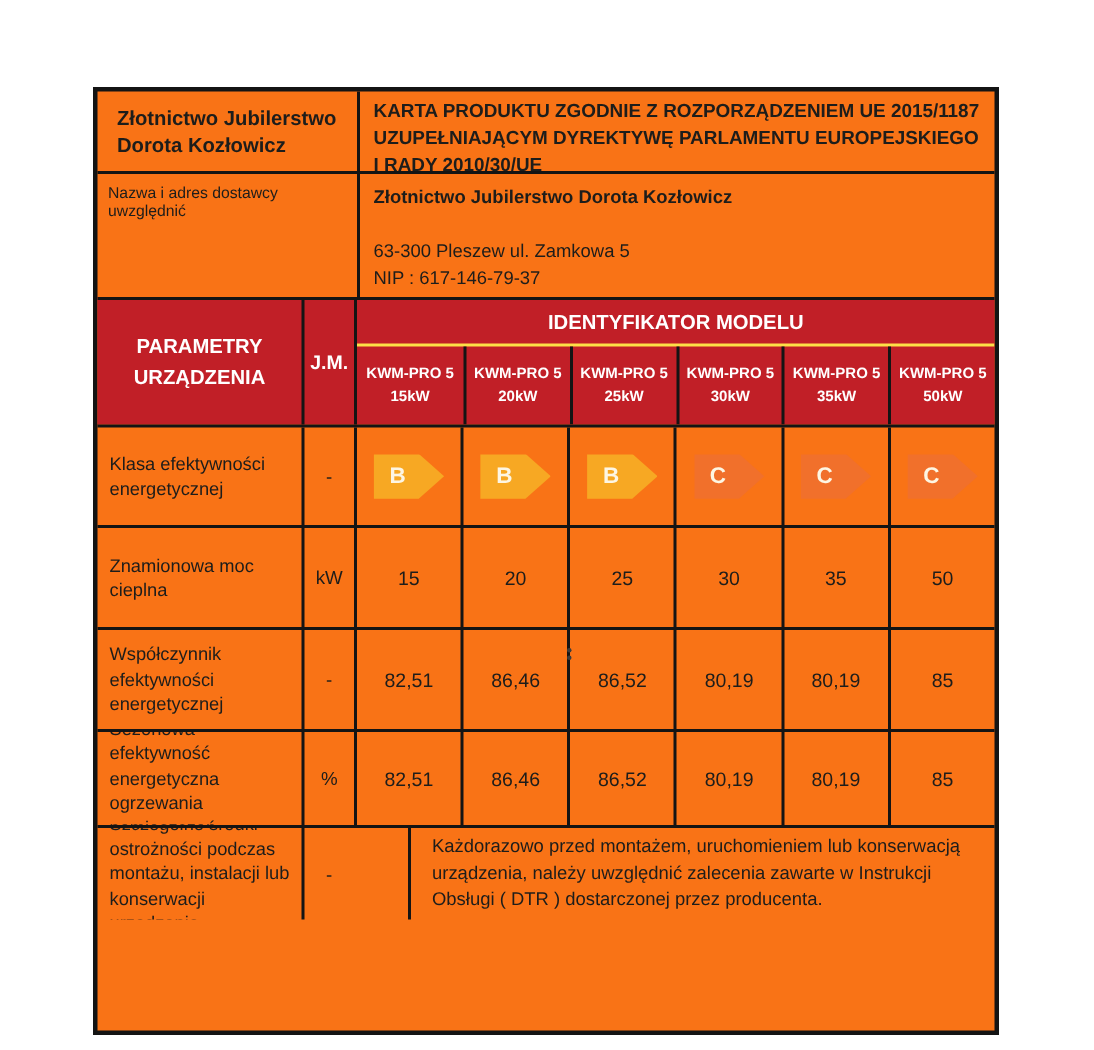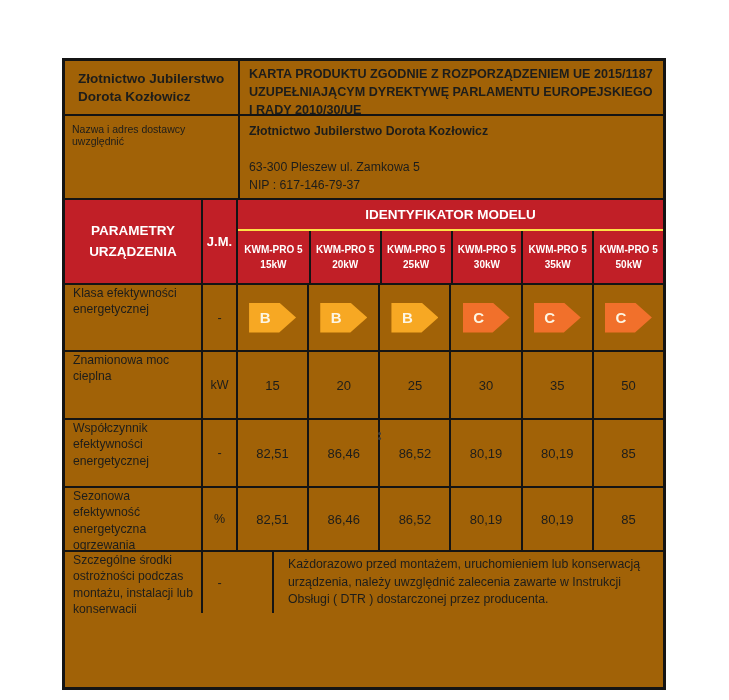--- a/index.html
+++ b/index.html
@@ -3,21 +3,21 @@
 <meta charset="utf-8">
 <style>
   html,body{margin:0;padding:0;}
   body{
     width:729px;height:700px;position:relative;background:#ffffff;
     font-family:"Liberation Sans", sans-serif;color:#1d1d1b;
     -webkit-font-smoothing:antialiased;
   }
   .tbl{
     position:absolute;left:62px;top:58px;width:604px;height:632px;
-    border:3px solid #141414;box-sizing:border-box;background:#a16207;
+    border:3px solid #141414;box-sizing:border-box;background:#f97316;
   }
   .r{display:grid;box-sizing:border-box;border-top:2px solid #141414;}
   .r:first-child{border-top:none;}
   .cell{box-sizing:border-box;border-left:2px solid #141414;overflow:hidden;}
   .cell:first-child{border-left:none;}
 
   
   .r1{height:53px;grid-template-columns:173px 1fr;}
   .r2{height:84px;grid-template-columns:173px 1fr;}
   .company-cell{display:flex;align-items:center;padding-left:13px;
@@ -42,21 +42,21 @@
   .model-cells{flex:1;display:grid;grid-template-columns:repeat(6,1fr);}
   .model-cell{display:flex;flex-direction:column;align-items:center;justify-content:center;
     font-size:10px;font-weight:bold;line-height:1.5;text-align:center;}
 
   
   .r-klasa{height:67px;}
   .r-moc{height:68px;}
   .r-wsp{height:68px;}
   .r-sez{height:64px;}
   .r-data{grid-template-columns:136px 35px repeat(6,1fr);}
-  .label-cell{display:flex;align-items:flex-start;padding-left:8px;padding-right:4px;
+  .label-cell{display:flex;align-items:center;padding-left:8px;padding-right:4px;
     font-size:12.2px;line-height:1.35;}
   .jm-val{display:flex;align-items:center;justify-content:center;font-size:12.5px;}
   .val-cell{display:flex;align-items:center;justify-content:center;font-size:13px;}
 
   
   .arrow-cell{display:flex;align-items:center;justify-content:center;}
   .energy-arrow{width:47px;height:30px;display:flex;align-items:center;justify-content:center;
     padding-right:15px;box-sizing:border-box;color:#fdf6e3;font-weight:bold;font-size:15px;
     clip-path:polygon(0 0,64% 0,100% 50%,64% 100%,0 100%);}
 

